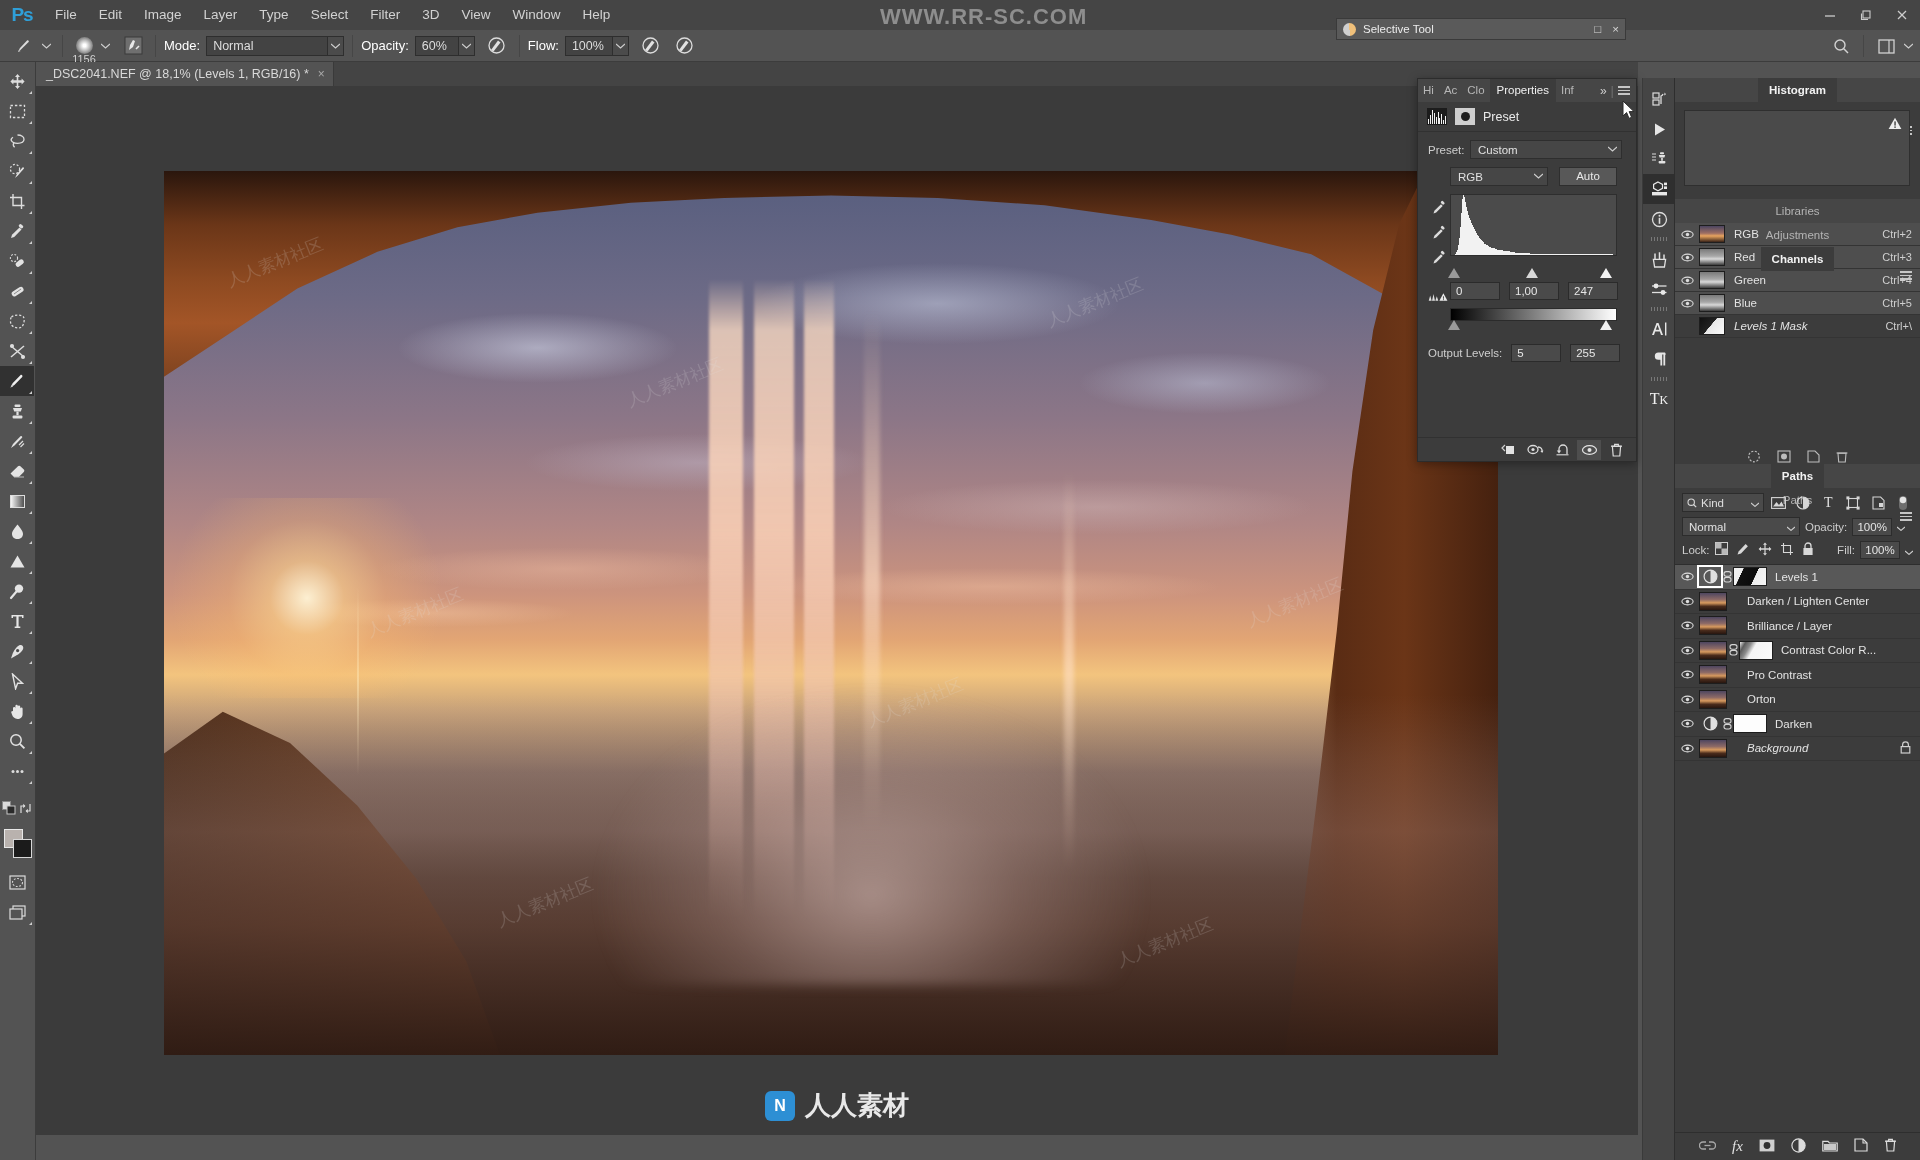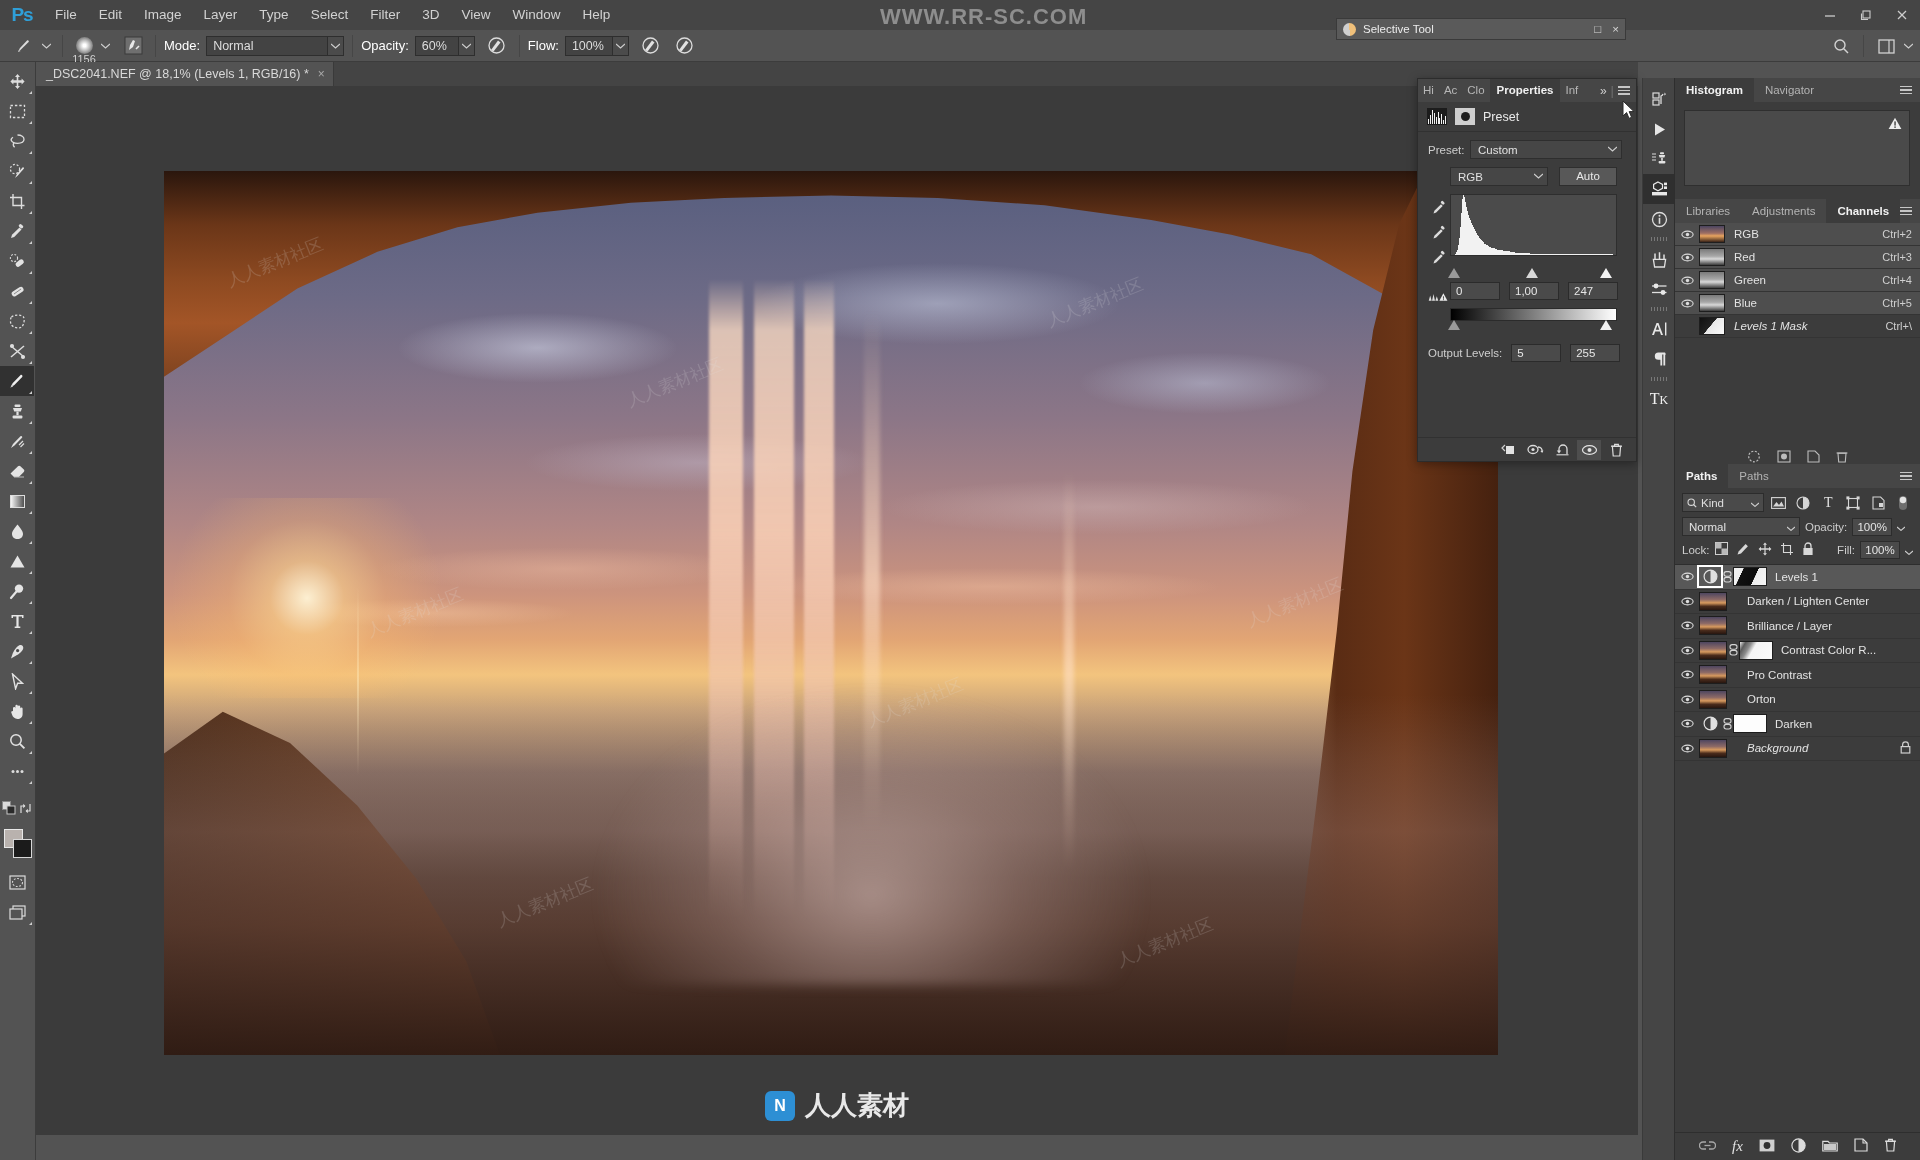--- a/index.html
+++ b/index.html
@@ -140,21 +140,21 @@
   .sw-fg{ position:absolute; left:4px; top:2px; width:19px;height:19px; background:#b9b2ae;
      border:1px solid #e8e8e8; }
   .sw-bg{ position:absolute; left:13px; top:12px; width:19px;height:19px; background:#1b1b1b;
      border:1px solid #d8d8d8; }
 
   
   .props{ position:absolute; left:1417px; top:78px; width:220px; height:384px; background:#3c3c3c;
      border:1px solid #2c2c2c; box-shadow:0 2px 9px rgba(0,0,0,.35); }
   .props-tabs{ display:flex; align-items:center; height:23px; background:#464646; }
   .ptab{ height:23px; line-height:23px; padding:0 5px; font-size:11.5px; color:#b6b6b6; overflow:hidden; }
-  .ptab.act{ background:#3c3c3c; color:#f0f0f0; font-weight:bold; padding:0 7px;text-align:center; }
+  .ptab.act{ background:#3c3c3c; color:#f0f0f0; font-weight:normal; padding:0 7px;text-align:center; }
   .ptab-r{ margin-left:auto; display:flex; align-items:center; gap:4px; padding-right:6px; }
   .props-hd{ display:flex; align-items:center; gap:8px; height:30px; padding:0 9px;
      border-bottom:1px solid #313131; }
   .adj-ico{ width:20px; height:17px; background:#1c1c1c; display:flex; align-items:flex-end;
      justify-content:center; gap:1px; padding:0 1px 1px; }
   .adj-ico i{ display:block; width:1.5px; background:#f0f0f0; }
   .mask-ico{ width:20px; height:17px; background:#cfcfcf; display:flex; align-items:center; justify-content:center; }
   .mask-ico b{ width:9px;height:9px;border-radius:50%; background:#1f1f1f; display:block; }
   .props-body{ padding:8px 10px 0; }
   .row{ display:flex; align-items:center; margin-bottom:8px; }
@@ -194,21 +194,21 @@
   .rstrip{ position:absolute; left:1642px; top:78px; width:32px; height:1082px; background:#454545;
      border-left:1px solid #3a3a3a; padding-top:6px; }
   .rs{ width:32px; height:30px; display:flex; align-items:center; justify-content:center; }
   .rs.on{ background:#2f2f2f; }
   .rs-sep{ height:10px; width:32px; display:flex; align-items:center; justify-content:center; }
   .rs-sep i{ width:16px; height:4px; background:repeating-linear-gradient(to right,#787878 0 1px,transparent 1px 3px); }
 
   
   .dock{ position:absolute; left:1674px; top:78px; width:246px; height:1082px; background:#3c3c3c;
      border-left:1px solid #2e2e2e; }
-  .pnl-tabs{ display:flex; align-items:center; height:24px; background:#464646; }
+  .pnl-tabs{ display:flex; align-items:center; height:24px; background:#464646;flex-direction:column; }
   .tb{ height:24px; line-height:24px; padding:0 11px; font-size:11.5px; color:#b4b4b4; }
   .tb.act{ background:#3c3c3c; color:#f2f2f2; font-weight:bold; }
   .tb-menu{ margin-left:auto; padding-right:8px; }
   .hamb{ display:flex; flex-direction:column; gap:2px; }
   .hamb i{ display:block; width:12px;height:1.5px; background:#c6c6c6; }
 
   .histopanel{ height:97px; padding:8px 9px 0; }
   .hist-frame{ width:226px; height:76px; background:#4a4a4a; border:1px solid #2f2f2f; position:relative; }
   .warn{ position:absolute; right:7px; top:6px; }
 

